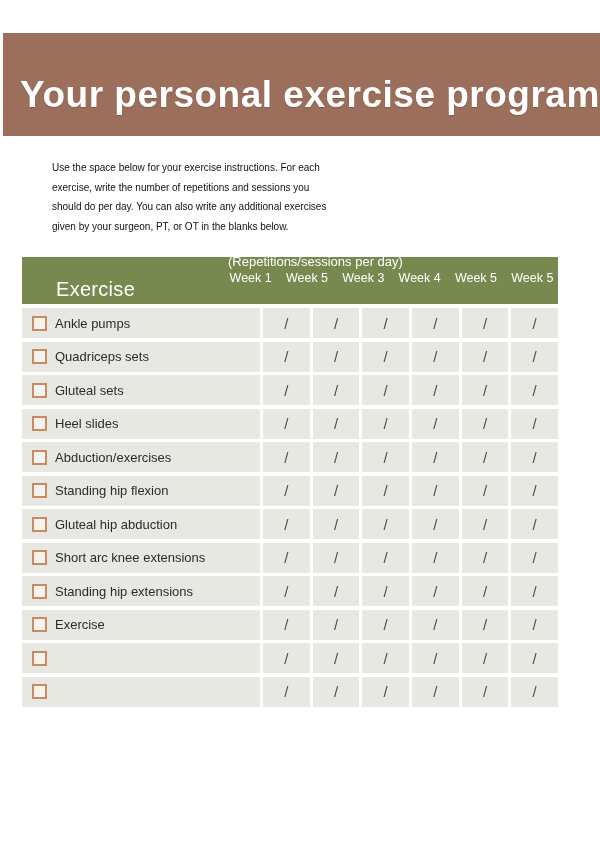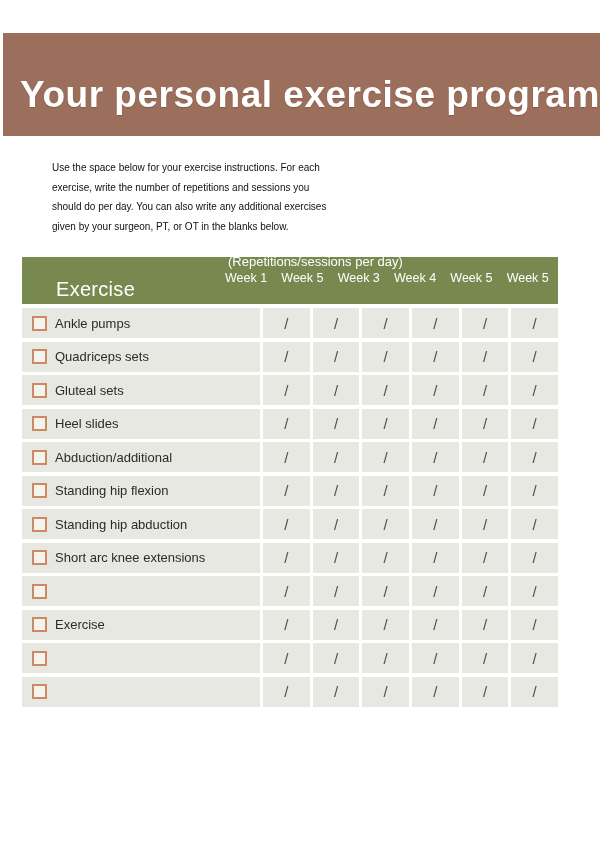--- a/index.html
+++ b/index.html
@@ -43,21 +43,21 @@
     padding:0 0 3px 34px;
     font-size:20px;letter-spacing:0.3px;
   }
   .th-weeks{
     flex:1;display:flex;flex-direction:column;justify-content:flex-end;
     padding-bottom:19px;
   }
   .reps-caption{font-size:13px;padding-left:8px;margin-bottom:2px;white-space:nowrap;}
   .weeks-row{display:flex;}
   .week-h{
-    flex:1;margin-left:5px;
+    flex:1;margin-left:5px;text-align:center;
     font-size:12.5px;white-space:nowrap;
   }
 
   .tbody{display:flex;flex-direction:column;gap:3.5px;margin-top:4px;}
   .row{display:flex;height:30px;}
   .cell-exercise{
     width:238px;box-sizing:border-box;background:var(--row-bg,#e8e8e2);
     display:flex;align-items:center;padding-left:10px;
   }
   .checkbox{
@@ -150,21 +150,21 @@
           <div class="cell-week" style="color: rgb(79, 79, 75);">/</div>
           <div class="cell-week" style="color: rgb(79, 79, 75);">/</div>
           <div class="cell-week" style="color: rgb(79, 79, 75);">/</div>
           <div class="cell-week" style="color: rgb(79, 79, 75);">/</div>
           <div class="cell-week" style="color: rgb(79, 79, 75);">/</div>
           <div class="cell-week" style="color: rgb(79, 79, 75);">/</div>
         </div>
         <div class="row">
           <div class="cell-exercise">
             <span class="checkbox"></span>
-            <span class="exercise-label">Abduction/additional</span>
+            <span class="exercise-label">Abduction/exercises</span>
           </div>
           <div class="cell-week" style="color: rgb(79, 79, 75);">/</div>
           <div class="cell-week" style="color: rgb(79, 79, 75);">/</div>
           <div class="cell-week" style="color: rgb(79, 79, 75);">/</div>
           <div class="cell-week" style="color: rgb(79, 79, 75);">/</div>
           <div class="cell-week" style="color: rgb(79, 79, 75);">/</div>
           <div class="cell-week" style="color: rgb(79, 79, 75);">/</div>
         </div>
         <div class="row">
           <div class="cell-exercise">
@@ -174,21 +174,21 @@
           <div class="cell-week" style="color: rgb(79, 79, 75);">/</div>
           <div class="cell-week" style="color: rgb(79, 79, 75);">/</div>
           <div class="cell-week" style="color: rgb(79, 79, 75);">/</div>
           <div class="cell-week" style="color: rgb(79, 79, 75);">/</div>
           <div class="cell-week" style="color: rgb(79, 79, 75);">/</div>
           <div class="cell-week" style="color: rgb(79, 79, 75);">/</div>
         </div>
         <div class="row">
           <div class="cell-exercise">
             <span class="checkbox"></span>
-            <span class="exercise-label">Standing hip abduction</span>
+            <span class="exercise-label">Gluteal hip abduction</span>
           </div>
           <div class="cell-week" style="color: rgb(79, 79, 75);">/</div>
           <div class="cell-week" style="color: rgb(79, 79, 75);">/</div>
           <div class="cell-week" style="color: rgb(79, 79, 75);">/</div>
           <div class="cell-week" style="color: rgb(79, 79, 75);">/</div>
           <div class="cell-week" style="color: rgb(79, 79, 75);">/</div>
           <div class="cell-week" style="color: rgb(79, 79, 75);">/</div>
         </div>
         <div class="row">
           <div class="cell-exercise">
@@ -198,20 +198,21 @@
           <div class="cell-week" style="color: rgb(79, 79, 75);">/</div>
           <div class="cell-week" style="color: rgb(79, 79, 75);">/</div>
           <div class="cell-week" style="color: rgb(79, 79, 75);">/</div>
           <div class="cell-week" style="color: rgb(79, 79, 75);">/</div>
           <div class="cell-week" style="color: rgb(79, 79, 75);">/</div>
           <div class="cell-week" style="color: rgb(79, 79, 75);">/</div>
         </div>
         <div class="row">
           <div class="cell-exercise">
             <span class="checkbox"></span>
+            <span class="exercise-label">Standing hip extensions</span>
           </div>
           <div class="cell-week" style="color: rgb(79, 79, 75);">/</div>
           <div class="cell-week" style="color: rgb(79, 79, 75);">/</div>
           <div class="cell-week" style="color: rgb(79, 79, 75);">/</div>
           <div class="cell-week" style="color: rgb(79, 79, 75);">/</div>
           <div class="cell-week" style="color: rgb(79, 79, 75);">/</div>
           <div class="cell-week" style="color: rgb(79, 79, 75);">/</div>
         </div>
         <div class="row">
           <div class="cell-exercise">

